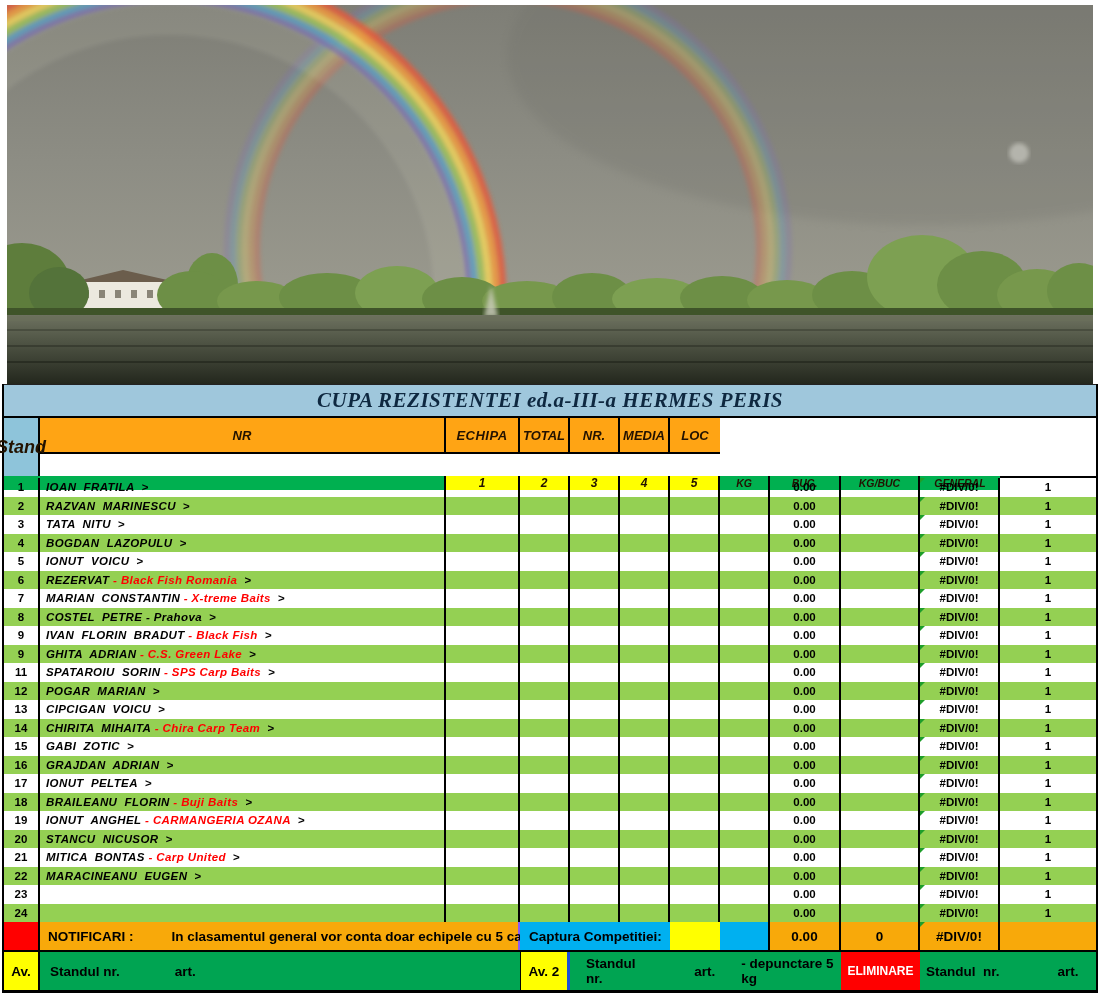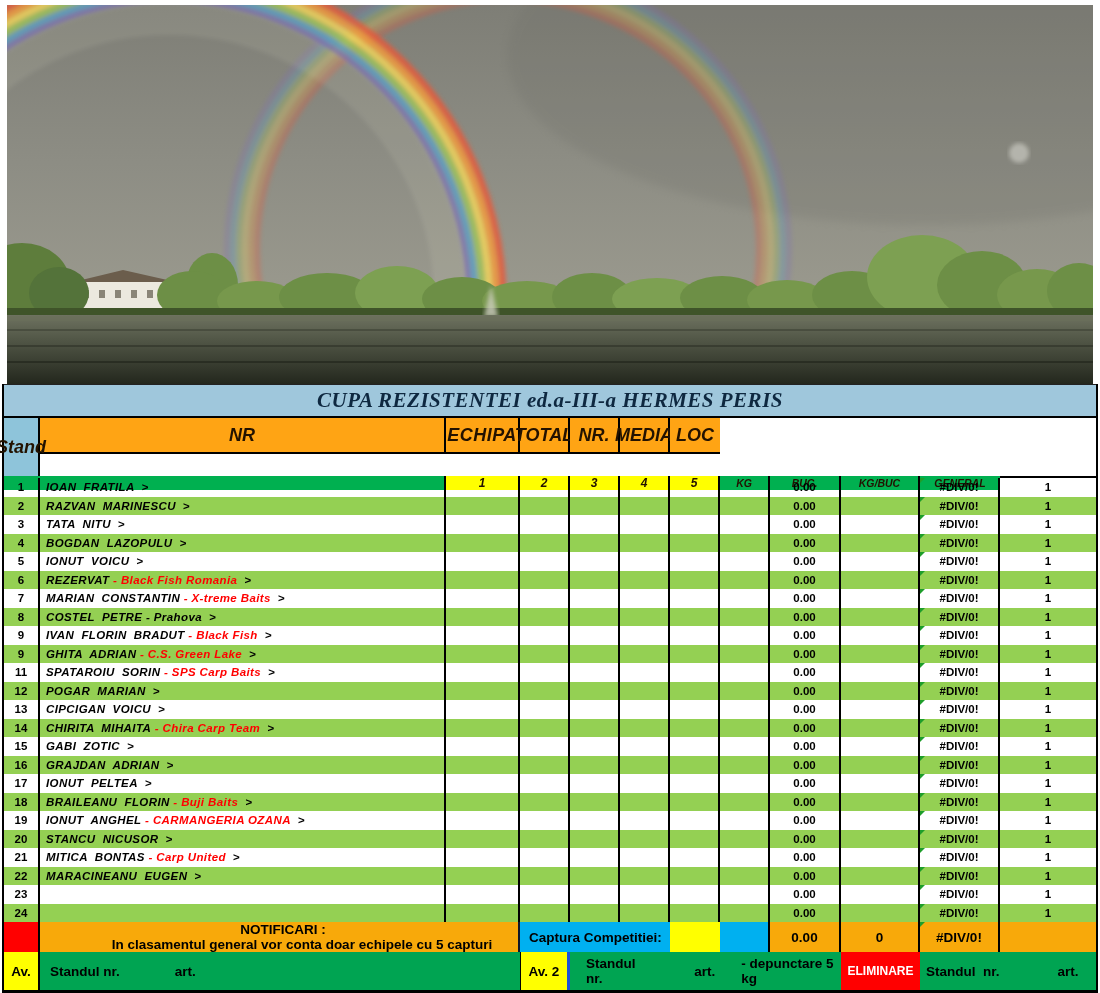--- a/index.html
+++ b/index.html
@@ -18,21 +18,21 @@
               border-bottom: 2px solid #000; text-align: center; }
   .titlebar span { font-family: "Liberation Serif", serif; font-style: italic; font-weight: bold;
                    font-size: 21px; line-height: 31px; color: var(--navy); letter-spacing: .5px; }
 
   .grid { display: grid; grid-template-columns: 36px 406px 74px 50px 50px 50px 50px 50px 71px 79px 80px 96px; }
 
   
   .hdr { height: 60px; grid-template-rows: 36px 22px; border-bottom: 2px solid #000; }
   .hc { display: flex; align-items: center; justify-content: center; border-right: 2px solid #000;
         font-weight: bold; font-style: italic; color: #231200; }
-  .hc.orange { background: var(--header-orange); border-bottom: 2px solid #000; font-size: 18px; }
+  .hc.orange { background: var(--header-orange); border-bottom: 2px solid #000; font-size: 13px; }
   .h-echipa { font-size: 16px; letter-spacing: .5px; font-style: italic; }
   .h-stand { grid-row: 1 / 3; background: var(--stand-blue); font-size: 18px; border-bottom: none; }
   .h-best { grid-column: 4 / 9; white-space: pre; letter-spacing: 1px; }
   .h-grnstrip { grid-column: 1 / 3; background: var(--dark-green); }
   .h-yel { background: var(--yellow); font-size: 12px; }
   .h-grn { background: var(--dark-green); font-size: 10.5px; }
 
   
   .trow { height: 18.5px; }
   .trow.w { background: #ffffff; }
@@ -43,21 +43,21 @@
   .c-nr { font-size: 11.5px; }
   .sp.red { color: var(--sponsor-red); }
   .arrow { font-style: normal; }
   .tri { position: absolute; left: 0; top: 0; width: 0; height: 0;
          border-top: 5px solid var(--error-triangle-green); border-right: 5px solid transparent; }
 
   
   .nrow { height: 30px; border-bottom: 2px solid #000; font-weight: bold; font-size: 13.5px; color: #000; }
   .nc { display: flex; align-items: center; }
   .n-red { background: var(--red); border-right: 2px solid #000; }
-  .n-orange { grid-column: 2 / 4; background: var(--notif-orange); border-right: 2px solid #0f172a; padding-left: 8px; white-space: pre; flex-direction: column; }
+  .n-orange { grid-column: 2 / 4; background: var(--notif-orange); border-right: 2px solid #8b5cf6; padding-left: 8px; white-space: pre; }
   .n-orange .msg { margin-left: 38px; }
   .n-captura { grid-column: 4 / 7; background: var(--cyan); padding-left: 9px; }
   .n-y { background: var(--yellow); }
   .n-c2 { background: var(--cyan); border-right: 2px solid #000; }
   .n-val { background: var(--notif-orange); border-right: 2px solid #000; justify-content: center; position: relative; }
   .n-val.last { border-right: none; }
 
   
   .frow { height: 38px; font-weight: bold; font-size: 13.5px; color: #000; }
   .fc { display: flex; align-items: center; }

